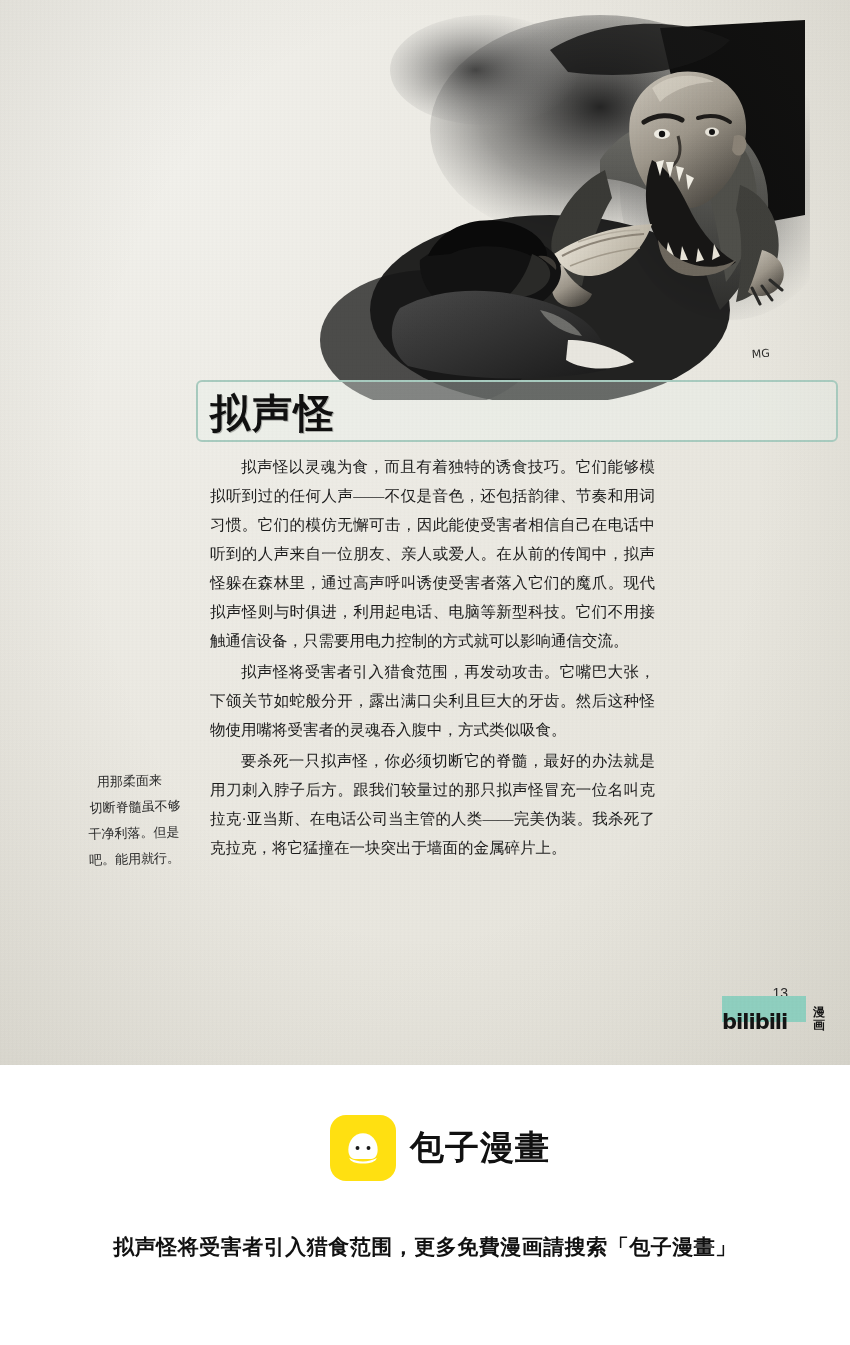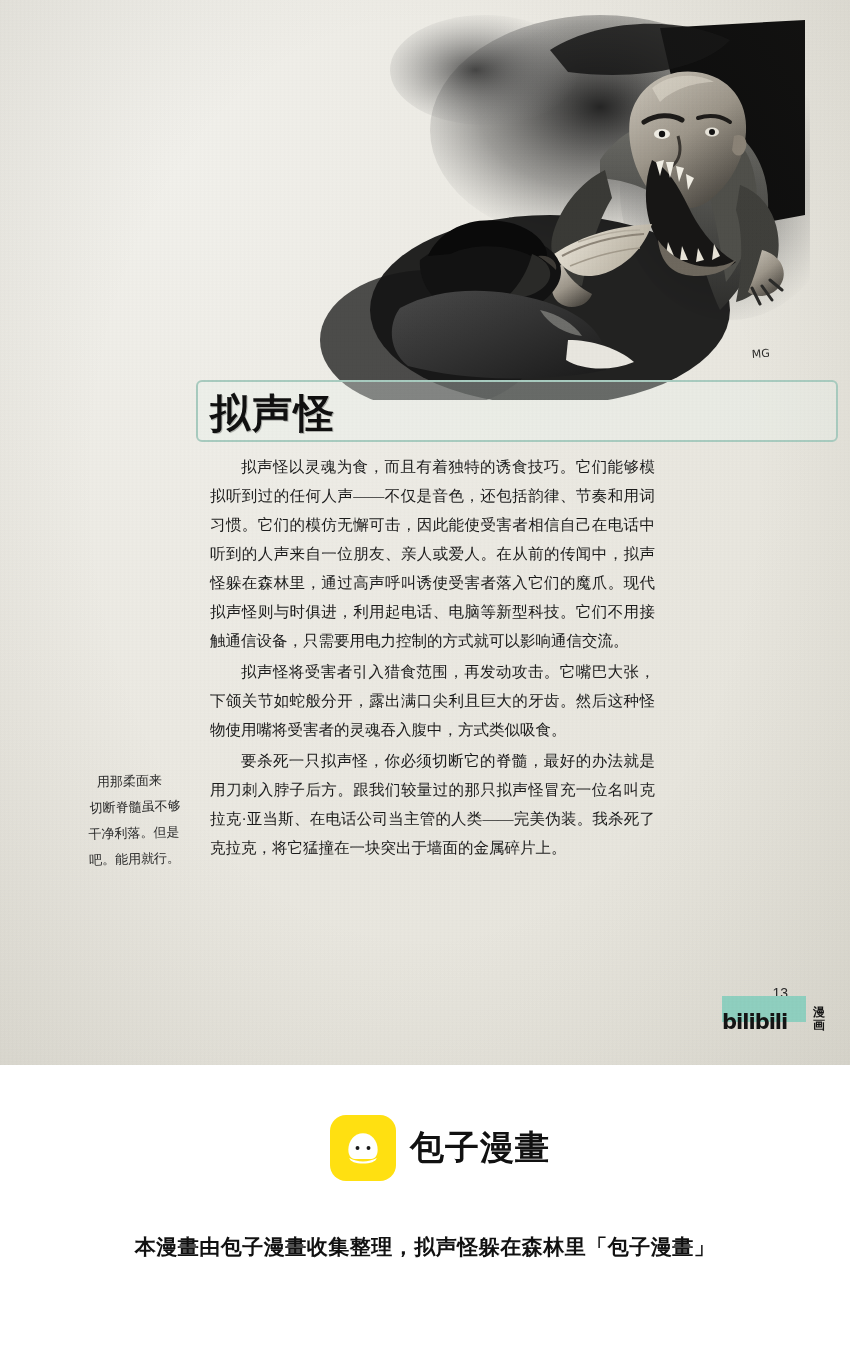--- a/index.html
+++ b/index.html
@@ -362,14 +362,14 @@
     <div class="bun-logo">
       <svg viewBox="0 0 48 48" width="44" height="44" xmlns="http://www.w3.org/2000/svg">
         <path d="M24 8 C33 8 40 16 40 26 C40 32 37 36 33 36 L15 36 C11 36 8 32 8 26 C8 16 15 8 24 8 Z" fill="#ffffff"></path>
         <circle cx="18" cy="24" r="2.1" fill="#1a1a1a"></circle>
         <circle cx="30" cy="24" r="2.1" fill="#1a1a1a"></circle>
         <path d="M9 35 C18 40 30 40 39 35 C38 39 32 41 24 41 C16 41 10 39 9 35 Z" fill="#ffffff"></path>
       </svg>
     </div>
     <div class="brand-name">包子漫畫</div>
   </div>
-  <div class="footer-note">本漫畫由包子漫畫收集整理，拟声怪躲在森林里「包子漫畫」</div>
+  <div class="footer-note">拟声怪将受害者引入猎食范围，更多免費漫画請搜索「包子漫畫」</div>
 </div>
 
 </body></html>

